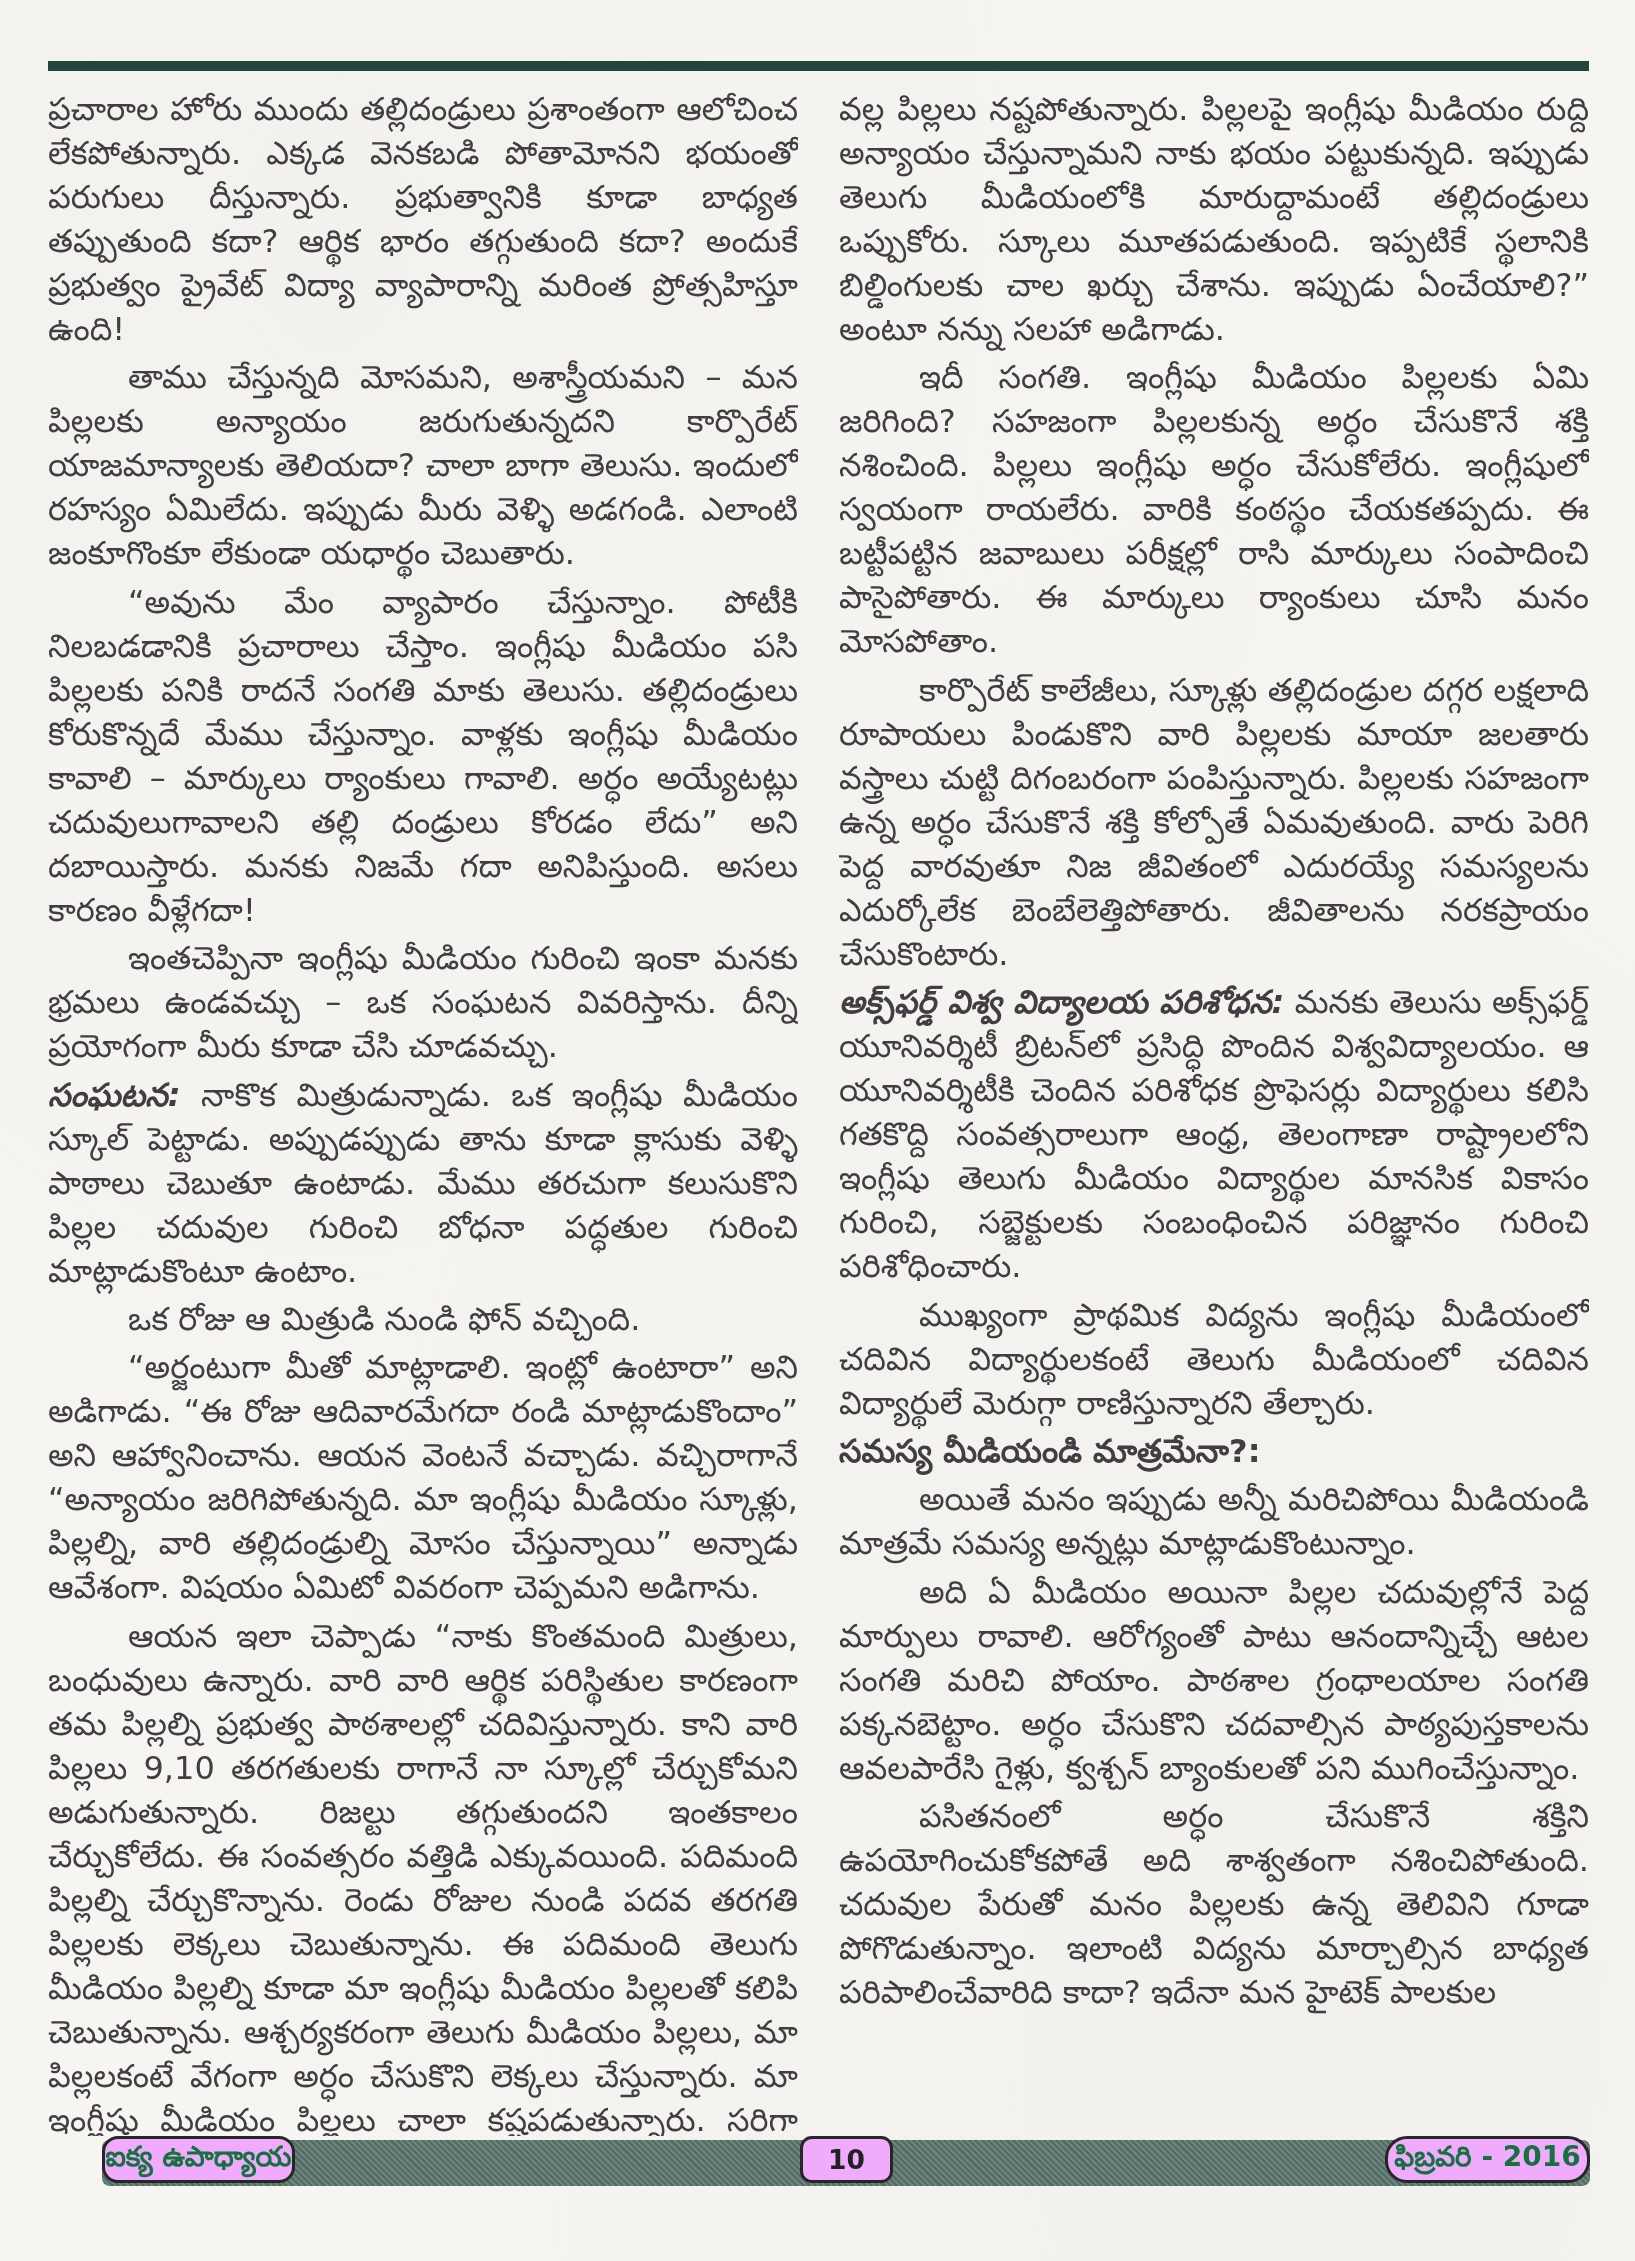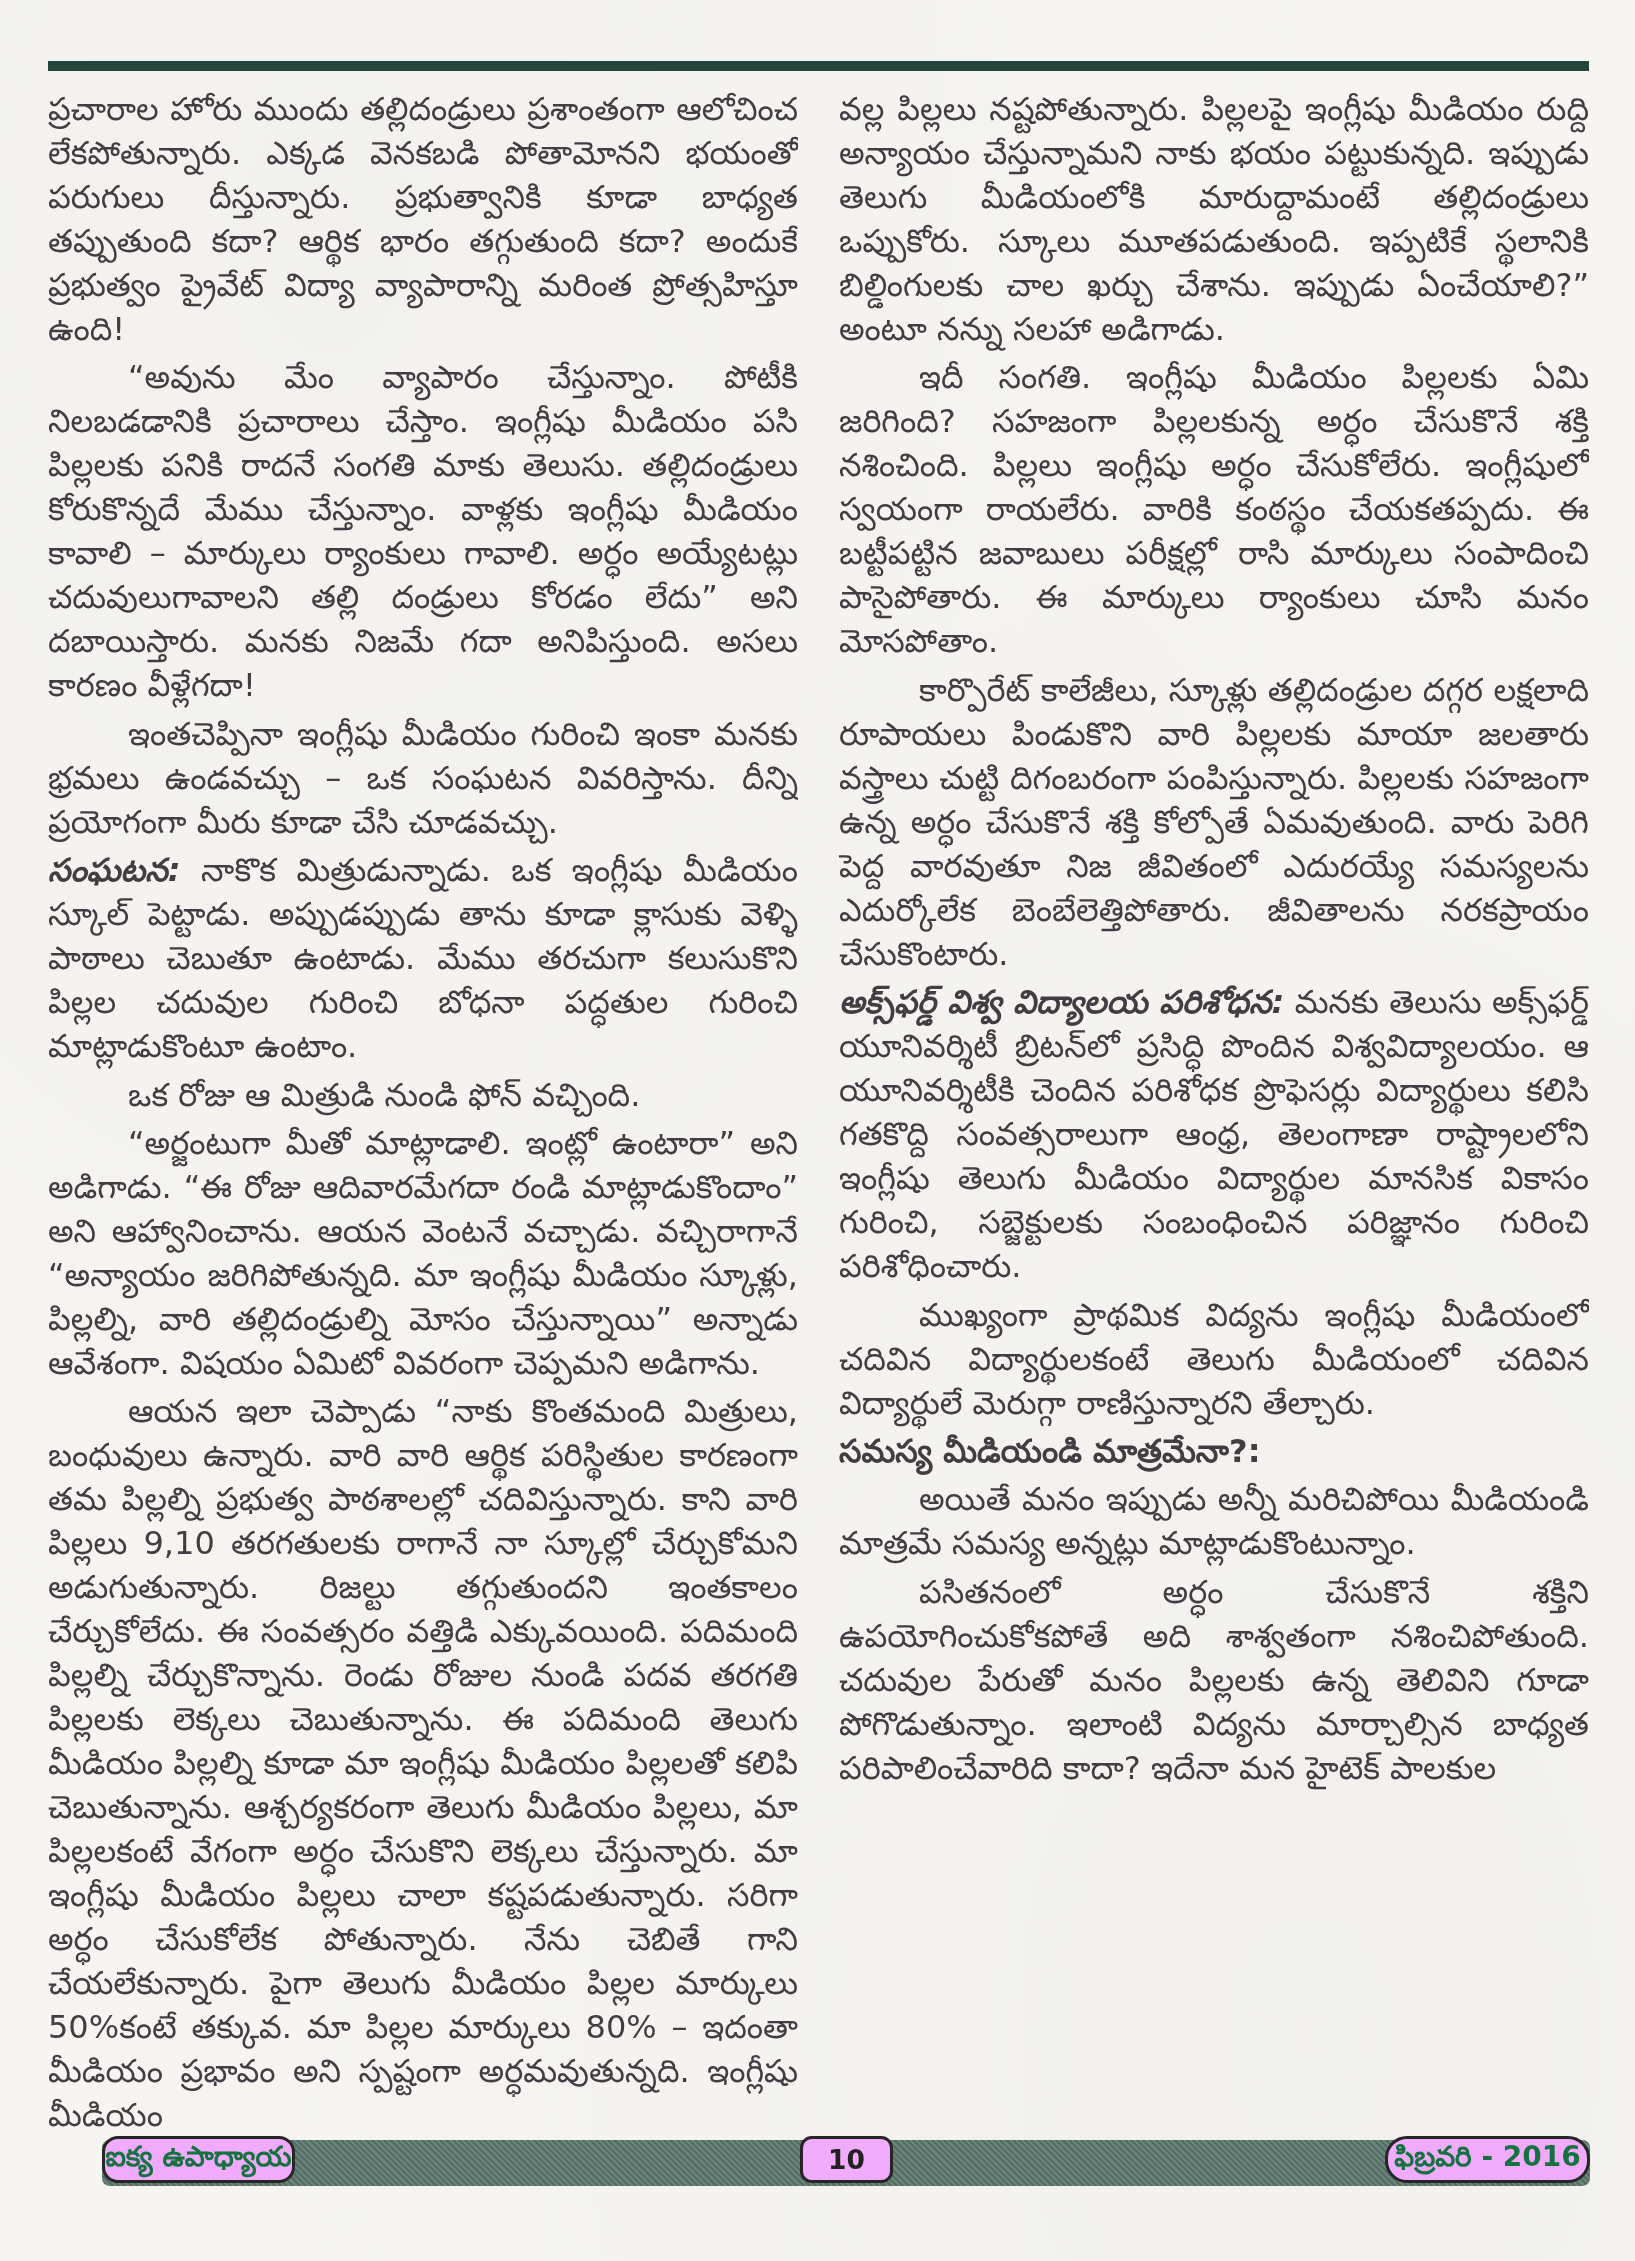--- a/index.html
+++ b/index.html
@@ -68,36 +68,38 @@
 </head>
 <body>
 
 <div class="page">
 
   <div class="top-rule"></div>
 
   <div class="columns">
     <div class="col" id="left-col">
         <p class="">ప్రచారాల హోరు ముందు తల్లిదండ్రులు ప్రశాంతంగా ఆలోచించ లేకపోతున్నారు. ఎక్కడ వెనకబడి పోతామోనని భయంతో పరుగులు దీస్తున్నారు. ప్రభుత్వానికి కూడా బాధ్యత తప్పుతుంది కదా? ఆర్థిక భారం తగ్గుతుంది కదా? అందుకే ప్రభుత్వం ప్రైవేట్ విద్యా వ్యాపారాన్ని మరింత ప్రోత్సహిస్తూ ఉంది!</p>
+        <p class="indent ">తాము చేస్తున్నది మోసమని, అశాస్త్రీయమని – మన పిల్లలకు అన్యాయం జరుగుతున్నదని కార్పొరేట్ యాజమాన్యాలకు తెలియదా? చాలా బాగా తెలుసు. ఇందులో రహస్యం ఏమిలేదు. ఇప్పుడు మీరు వెళ్ళి అడగండి. ఎలాంటి జంకూగొంకూ లేకుండా యధార్థం చెబుతారు.</p>
         <p class="indent ">“అవును మేం వ్యాపారం చేస్తున్నాం. పోటీకి నిలబడడానికి ప్రచారాలు చేస్తాం. ఇంగ్లీషు మీడియం పసి పిల్లలకు పనికి రాదనే సంగతి మాకు తెలుసు. తల్లిదండ్రులు కోరుకొన్నదే మేము చేస్తున్నాం. వాళ్లకు ఇంగ్లీషు మీడియం కావాలి – మార్కులు ర్యాంకులు గావాలి. అర్ధం అయ్యేటట్లు చదువులుగావాలని తల్లి దండ్రులు కోరడం లేదు” అని దబాయిస్తారు. మనకు నిజమే గదా అనిపిస్తుంది. అసలు కారణం వీళ్లేగదా!</p>
         <p class="indent ">ఇంతచెప్పినా ఇంగ్లీషు మీడియం గురించి ఇంకా మనకు భ్రమలు ఉండవచ్చు – ఒక సంఘటన వివరిస్తాను. దీన్ని ప్రయోగంగా మీరు కూడా చేసి చూడవచ్చు.</p>
         <p class=""><b class="lead">సంఘటన:</b> నాకొక మిత్రుడున్నాడు. ఒక ఇంగ్లీషు మీడియం స్కూల్ పెట్టాడు. అప్పుడప్పుడు తాను కూడా క్లాసుకు వెళ్ళి పాఠాలు చెబుతూ ఉంటాడు. మేము తరచుగా కలుసుకొని పిల్లల చదువుల గురించి బోధనా పద్ధతుల గురించి మాట్లాడుకొంటూ ఉంటాం.</p>
         <p class="indent ">ఒక రోజు ఆ మిత్రుడి నుండి ఫోన్ వచ్చింది.</p>
         <p class="indent ">“అర్జంటుగా మీతో మాట్లాడాలి. ఇంట్లో ఉంటారా” అని అడిగాడు. “ఈ రోజు ఆదివారమేగదా రండి మాట్లాడుకొందాం” అని ఆహ్వానించాను. ఆయన వెంటనే వచ్చాడు. వచ్చిరాగానే “అన్యాయం జరిగిపోతున్నది. మా ఇంగ్లీషు మీడియం స్కూళ్లు, పిల్లల్ని, వారి తల్లిదండ్రుల్ని మోసం చేస్తున్నాయి” అన్నాడు ఆవేశంగా. విషయం ఏమిటో వివరంగా చెప్పమని అడిగాను.</p>
         <p class="indent ">ఆయన ఇలా చెప్పాడు “నాకు కొంతమంది మిత్రులు, బంధువులు ఉన్నారు. వారి వారి ఆర్థిక పరిస్థితుల కారణంగా తమ పిల్లల్ని ప్రభుత్వ పాఠశాలల్లో చదివిస్తున్నారు. కాని వారి పిల్లలు 9,10 తరగతులకు రాగానే నా స్కూల్లో చేర్చుకోమని అడుగుతున్నారు. రిజల్టు తగ్గుతుందని ఇంతకాలం చేర్చుకోలేదు. ఈ సంవత్సరం వత్తిడి ఎక్కువయింది. పదిమంది పిల్లల్ని చేర్చుకొన్నాను. రెండు రోజుల నుండి పదవ తరగతి పిల్లలకు లెక్కలు చెబుతున్నాను. ఈ పదిమంది తెలుగు మీడియం పిల్లల్ని కూడా మా ఇంగ్లీషు మీడియం పిల్లలతో కలిపి చెబుతున్నాను. ఆశ్చర్యకరంగా తెలుగు మీడియం పిల్లలు, మా పిల్లలకంటే వేగంగా అర్ధం చేసుకొని లెక్కలు చేస్తున్నారు. మా ఇంగ్లీషు మీడియం పిల్లలు చాలా కష్టపడుతున్నారు. సరిగా అర్ధం చేసుకోలేక పోతున్నారు. నేను చెబితే గాని చేయలేకున్నారు. పైగా తెలుగు మీడియం పిల్లల మార్కులు 50%కంటే తక్కువ. మా పిల్లల మార్కులు 80% – ఇదంతా మీడియం ప్రభావం అని స్పష్టంగా అర్ధమవుతున్నది. ఇంగ్లీషు మీడియం</p>
       </div>
     <div class="col" id="right-col">
 
     <p class="">వల్ల పిల్లలు నష్టపోతున్నారు. పిల్లలపై ఇంగ్లీషు మీడియం రుద్ది అన్యాయం చేస్తున్నామని నాకు భయం పట్టుకున్నది. ఇప్పుడు తెలుగు మీడియంలోకి మారుద్దామంటే తల్లిదండ్రులు ఒప్పుకోరు. స్కూలు మూతపడుతుంది. ఇప్పటికే స్థలానికి బిల్డింగులకు చాల ఖర్చు చేశాను. ఇప్పుడు ఏంచేయాలి?” అంటూ నన్ను సలహా అడిగాడు.</p>
         <p class="indent ">ఇదీ సంగతి. ఇంగ్లీషు మీడియం పిల్లలకు ఏమి జరిగింది? సహజంగా పిల్లలకున్న అర్ధం చేసుకొనే శక్తి నశించింది. పిల్లలు ఇంగ్లీషు అర్ధం చేసుకోలేరు. ఇంగ్లీషులో స్వయంగా రాయలేరు. వారికి కంఠస్థం చేయకతప్పదు. ఈ బట్టీపట్టిన జవాబులు పరీక్షల్లో రాసి మార్కులు సంపాదించి పాసైపోతారు. ఈ మార్కులు ర్యాంకులు చూసి మనం మోసపోతాం.</p>
         <p class="indent ">కార్పొరేట్ కాలేజీలు, స్కూళ్లు తల్లిదండ్రుల దగ్గర లక్షలాది రూపాయలు పిండుకొని వారి పిల్లలకు మాయా జలతారు వస్త్రాలు చుట్టి దిగంబరంగా పంపిస్తున్నారు. పిల్లలకు సహజంగా ఉన్న అర్ధం చేసుకొనే శక్తి కోల్పోతే ఏమవుతుంది. వారు పెరిగి పెద్ద వారవుతూ నిజ జీవితంలో ఎదురయ్యే సమస్యలను ఎదుర్కోలేక బెంబేలెత్తిపోతారు. జీవితాలను నరకప్రాయం చేసుకొంటారు.</p>
         <p class=""><b class="lead">అక్స్‌ఫర్డ్ విశ్వ విద్యాలయ పరిశోధన:</b> మనకు తెలుసు అక్స్‌ఫర్డ్ యూనివర్శిటీ బ్రిటన్‌లో ప్రసిద్ధి పొందిన విశ్వవిద్యాలయం. ఆ యూనివర్శిటీకి చెందిన పరిశోధక ప్రొఫెసర్లు విద్యార్థులు కలిసి గతకొద్ది సంవత్సరాలుగా ఆంధ్ర, తెలంగాణా రాష్ట్రాలలోని ఇంగ్లీషు తెలుగు మీడియం విద్యార్థుల మానసిక వికాసం గురించి, సబ్జెక్టులకు సంబంధించిన పరిజ్ఞానం గురించి పరిశోధించారు.</p>
         <p class="indent ">ముఖ్యంగా ప్రాథమిక విద్యను ఇంగ్లీషు మీడియంలో చదివిన విద్యార్థులకంటే తెలుగు మీడియంలో చదివిన విద్యార్థులే మెరుగ్గా రాణిస్తున్నారని తేల్చారు.</p>
         <p class="heading">సమస్య మీడియండి మాత్రమేనా?:</p>
         <p class="indent ">అయితే మనం ఇప్పుడు అన్నీ మరిచిపోయి మీడియండి మాత్రమే సమస్య అన్నట్లు మాట్లాడుకొంటున్నాం.</p>
+        <p class="indent ">అది ఏ మీడియం అయినా పిల్లల చదువుల్లోనే పెద్ద మార్పులు రావాలి. ఆరోగ్యంతో పాటు ఆనందాన్నిచ్చే ఆటల సంగతి మరిచి పోయాం. పాఠశాల గ్రంధాలయాల సంగతి పక్కనబెట్టాం. అర్ధం చేసుకొని చదవాల్సిన పాఠ్యపుస్తకాలను ఆవలపారేసి గైళ్లు, క్వశ్చన్ బ్యాంకులతో పని ముగించేస్తున్నాం.</p>
         <p class="indent ">పసితనంలో అర్ధం చేసుకొనే శక్తిని ఉపయోగించుకోకపోతే అది శాశ్వతంగా నశించిపోతుంది. చదువుల పేరుతో మనం పిల్లలకు ఉన్న తెలివిని గూడా పోగొడుతున్నాం. ఇలాంటి విద్యను మార్చాల్సిన బాధ్యత పరిపాలించేవారిది కాదా? ఇదేనా మన హైటెక్ పాలకుల</p>
       </div>
   </div>
 
   <div class="footer-strip"></div>
 
   <div class="badge left">
     <span class="badge-text">ఐక్య ఉపాధ్యాయ</span>
   </div>
 

